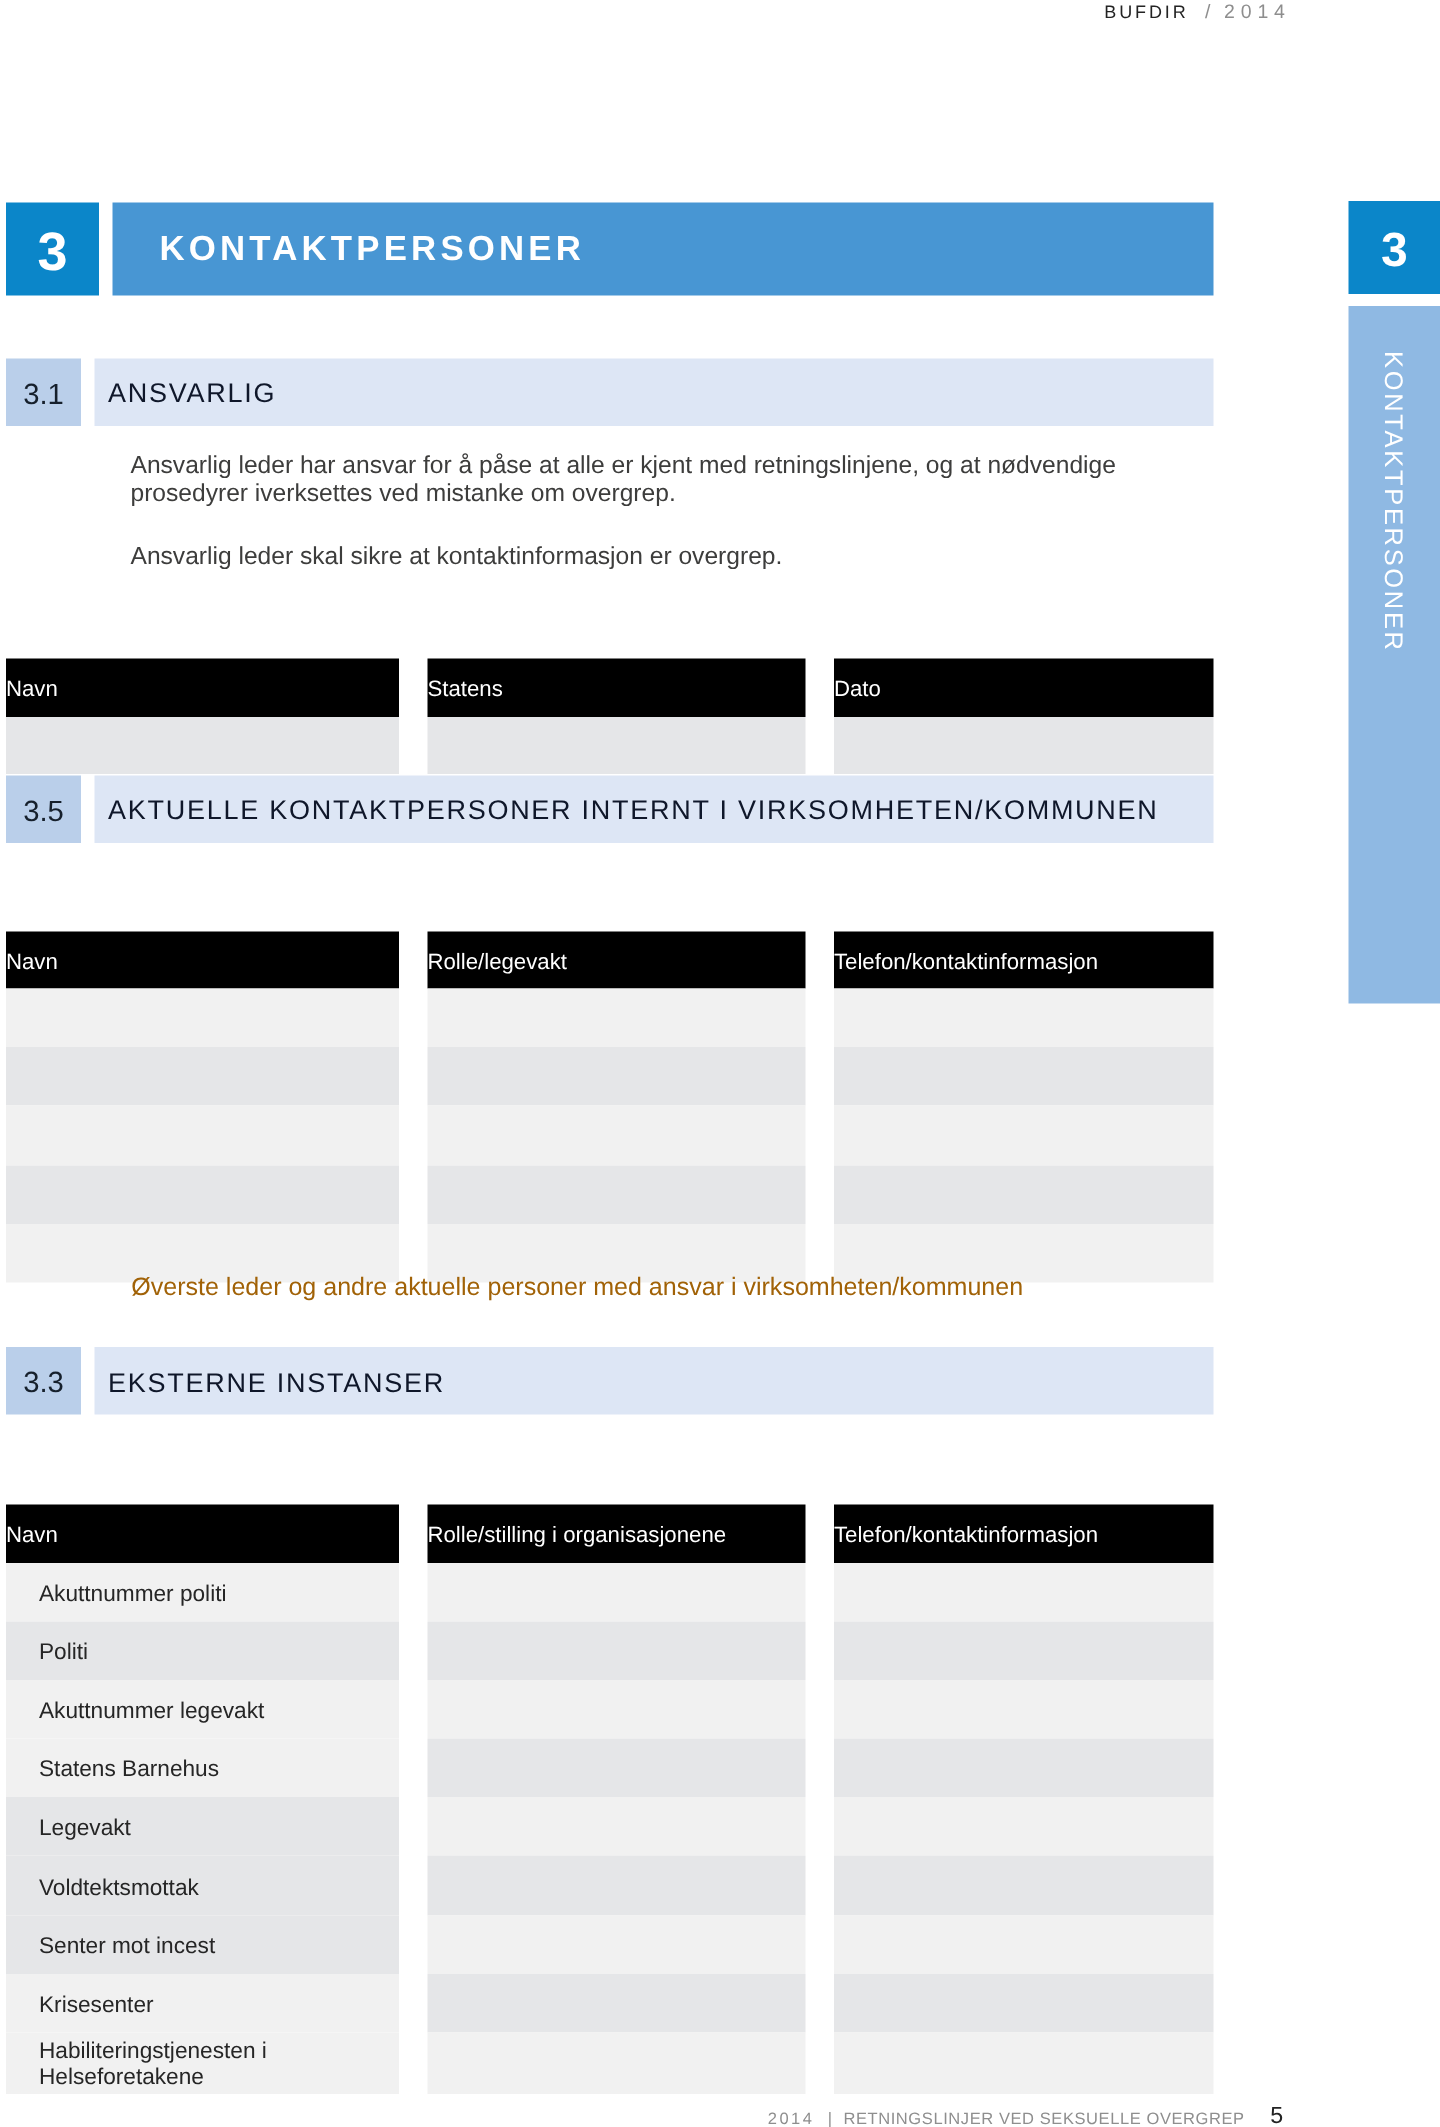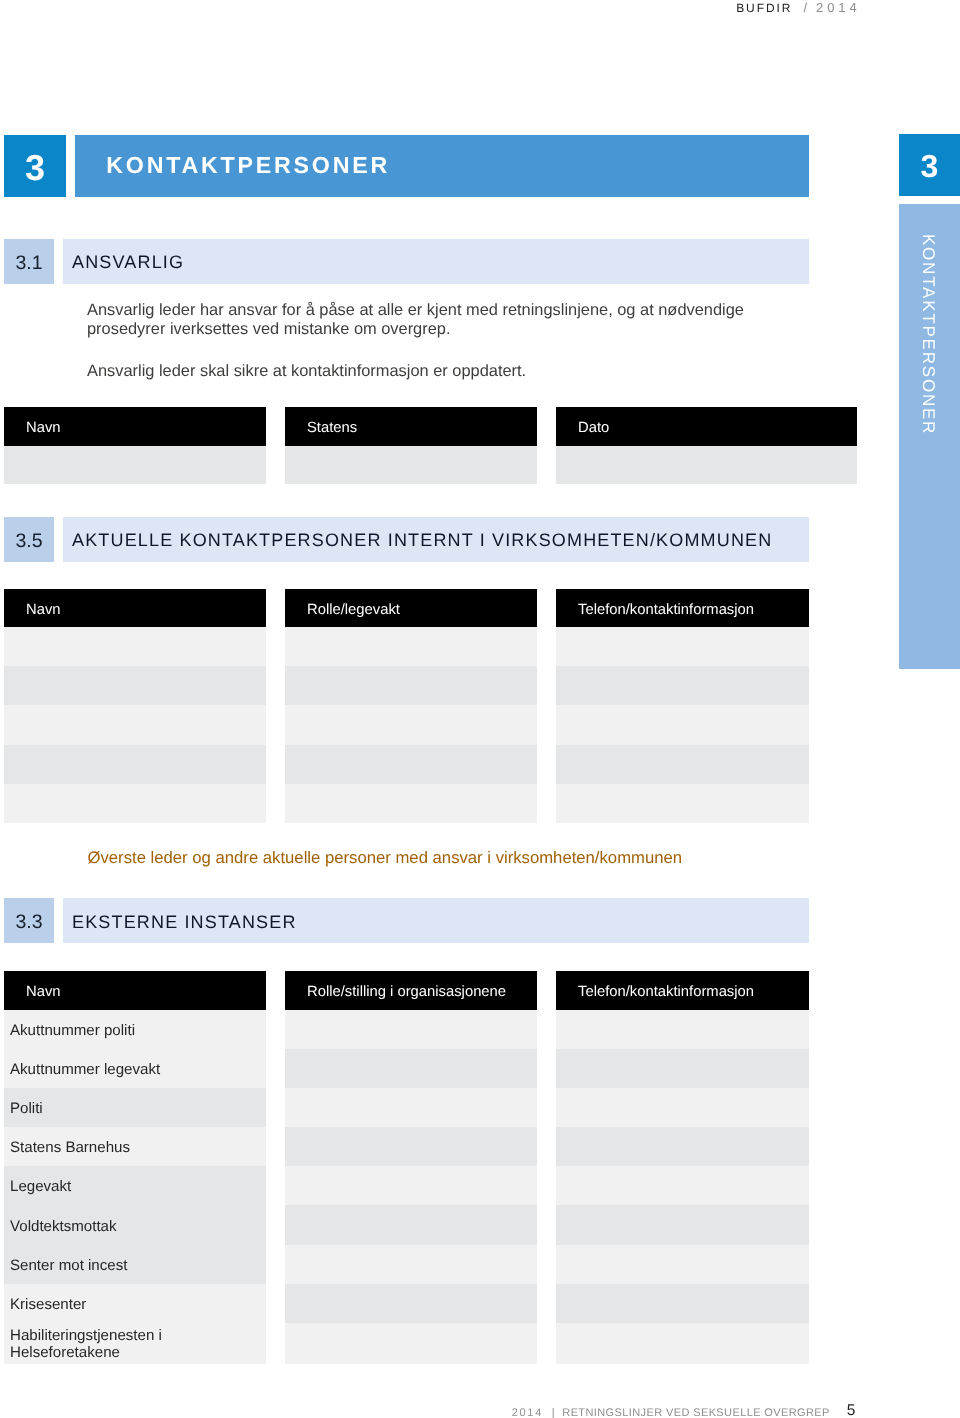--- a/index.html
+++ b/index.html
@@ -25,22 +25,22 @@
   .sec{position:absolute;left:0;width:960px;height:45px;}
   .sec .num{position:absolute;left:4px;top:0;width:50px;height:45px;background:#bacfea;
             color:#16202c;font-size:19.5px;line-height:49.5px;text-align:center;}
   .sec .bar{position:absolute;left:63px;top:0;width:746px;height:45px;background:#dde6f5;}
   .sec .bar span{position:absolute;left:9px;top:1.5px;line-height:45px;color:#0f172a;font-size:18px;letter-spacing:1.16px;white-space:nowrap;}
 
   p.body{position:absolute;margin:0;left:87px;font-size:16.4px;line-height:19.3px;color:#3d3d3c;}
 
   .tbl{position:absolute;left:0;width:960px;}
   .col{position:absolute;top:0;}
-  .col .hd{background:#000;color:#fff;font-size:14.8px;padding-left:22px;padding-top:3px;box-sizing:border-box;display:flex;align-items:center;}
-  .cell{box-sizing:border-box;padding-left:6px;padding-top:2px;font-size:15.1px;line-height:17px;color:#262626;display:flex;align-items:center;}
+  .col .hd{background:#000;color:#fff;font-size:14.8px;padding-left:0;padding-top:3px;box-sizing:border-box;display:flex;align-items:center;margin-top:32px;}
+  .cell{box-sizing:border-box;padding-left:22px;padding-top:2px;font-size:15.1px;line-height:17px;color:#262626;display:flex;align-items:center;}
   .cell.a{background:#f1f1f1;}
   .cell.b{background:#e5e6e8;}
 
   .caption{position:absolute;left:87.5px;margin:0;font-size:16.7px;color:#a16207;}
 
   .foot{position:absolute;top:1402.5px;left:511.8px;font-size:11px;color:#8e8e8e;white-space:nowrap;letter-spacing:0.39px;}
   .foot .fyear{letter-spacing:1.67px;}
   .foot .fsep{margin:0 7.3px 0 8.8px;}
   .foot .pg{color:#232323;font-size:15.5px;letter-spacing:0;margin-left:17px;position:relative;top:-0.3px;}
 
@@ -68,31 +68,31 @@
       <span>KONTAKTPERSONER</span>
     </div>
 
   <div class="sec" style="top:238.5px">
    <div class="num">3.1</div>
    <div class="bar">
         <span>ANSVARLIG</span>
       </div>
   </div>
   <p class="body" style="top:300.5px;width:680px">Ansvarlig leder har ansvar for å påse at alle er kjent med retningslinjene, og at nødvendige prosedyrer iverksettes ved mistanke om overgrep.</p>
-  <p class="body" style="top:361.5px;width:680px">Ansvarlig leder skal sikre at kontaktinformasjon er oppdatert.</p>
+  <p class="body" style="top:361.5px;width:680px">Ansvarlig leder skal sikre at kontaktinformasjon er overgrep.</p>
   <div class="tbl" style="top:407px">
    <div class="col" style="left:4px;width:262px">
     <div class="hd" style="height:39px">Navn</div>
     <div class="cell b" style="height:38px"></div>
    </div>
    <div class="col" style="left:285px;width:252px">
     <div class="hd" style="height:39px">Statens</div>
     <div class="cell b" style="height:38px"></div>
    </div>
-   <div class="col" style="left:556px;width:301px">
+   <div class="col" style="left:556px;width:253px">
     <div class="hd" style="height:39px">Dato</div>
     <div class="cell b" style="height:38px"></div>
    </div>
   </div>
   <div class="sec" style="top:516.5px">
    <div class="num">3.5</div>
    <div class="bar">
         <span>AKTUELLE KONTAKTPERSONER INTERNT I VIRKSOMHETEN/KOMMUNEN</span>
       </div>
   </div>
@@ -126,22 +126,22 @@
   <div class="sec" style="top:898px">
    <div class="num">3.3</div>
    <div class="bar">
         <span>EKSTERNE INSTANSER</span>
       </div>
   </div>
   <div class="tbl" style="top:971px">
    <div class="col" style="left:4px;width:262px">
     <div class="hd" style="height:39px">Navn</div>
     <div class="cell a" style="height:39.1px">Akuttnummer politi</div>
+    <div class="cell b" style="height:39.1px">Politi</div>
     <div class="cell a" style="height:39.1px">Akuttnummer legevakt</div>
-    <div class="cell b" style="height:39.1px">Politi</div>
     <div class="cell a" style="height:39.1px">Statens Barnehus</div>
     <div class="cell b" style="height:39.1px">Legevakt</div>
     <div class="cell b" style="height:39.1px">Voldtektsmottak</div>
     <div class="cell b" style="height:39.1px">Senter mot incest</div>
     <div class="cell a" style="height:39.1px">Krisesenter</div>
     <div class="cell a" style="height:41px">Habiliteringstjenesten i Helseforetakene</div>
    </div>
    <div class="col" style="left:285px;width:252px">
     <div class="hd" style="height:39px">Rolle/stilling i organisasjonene</div>
     <div class="cell a" style="height:39.1px"></div>

